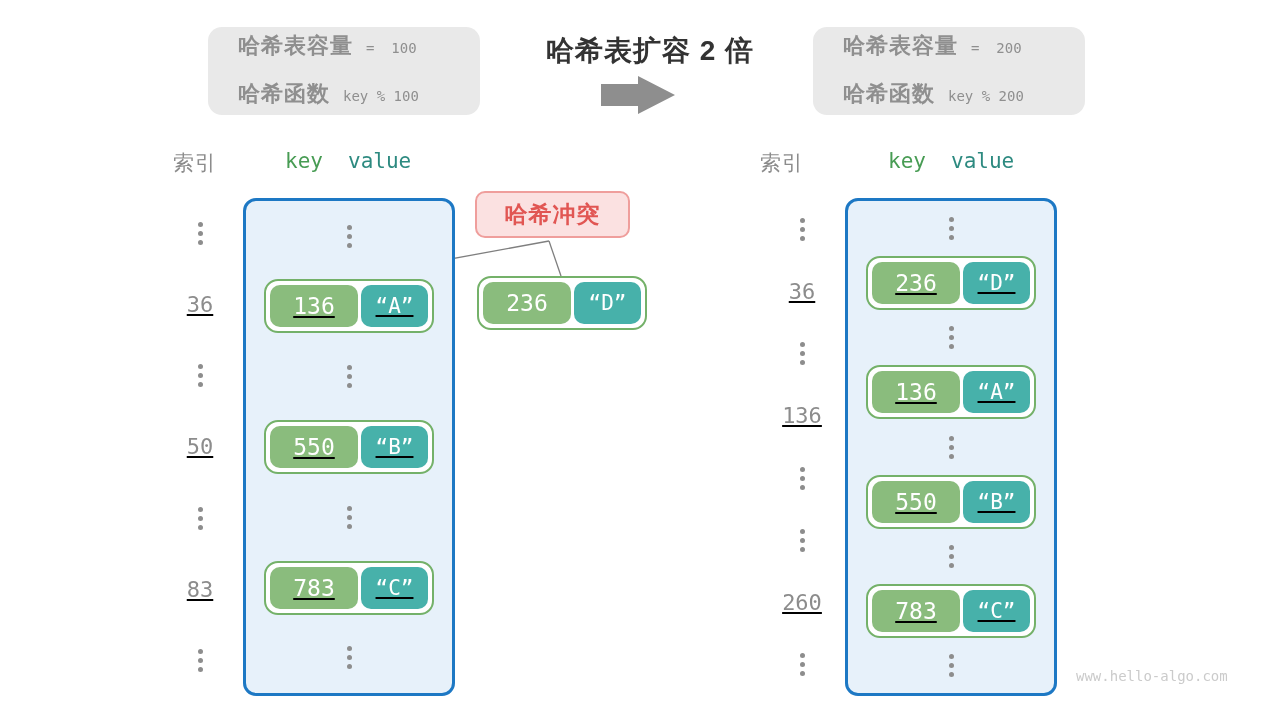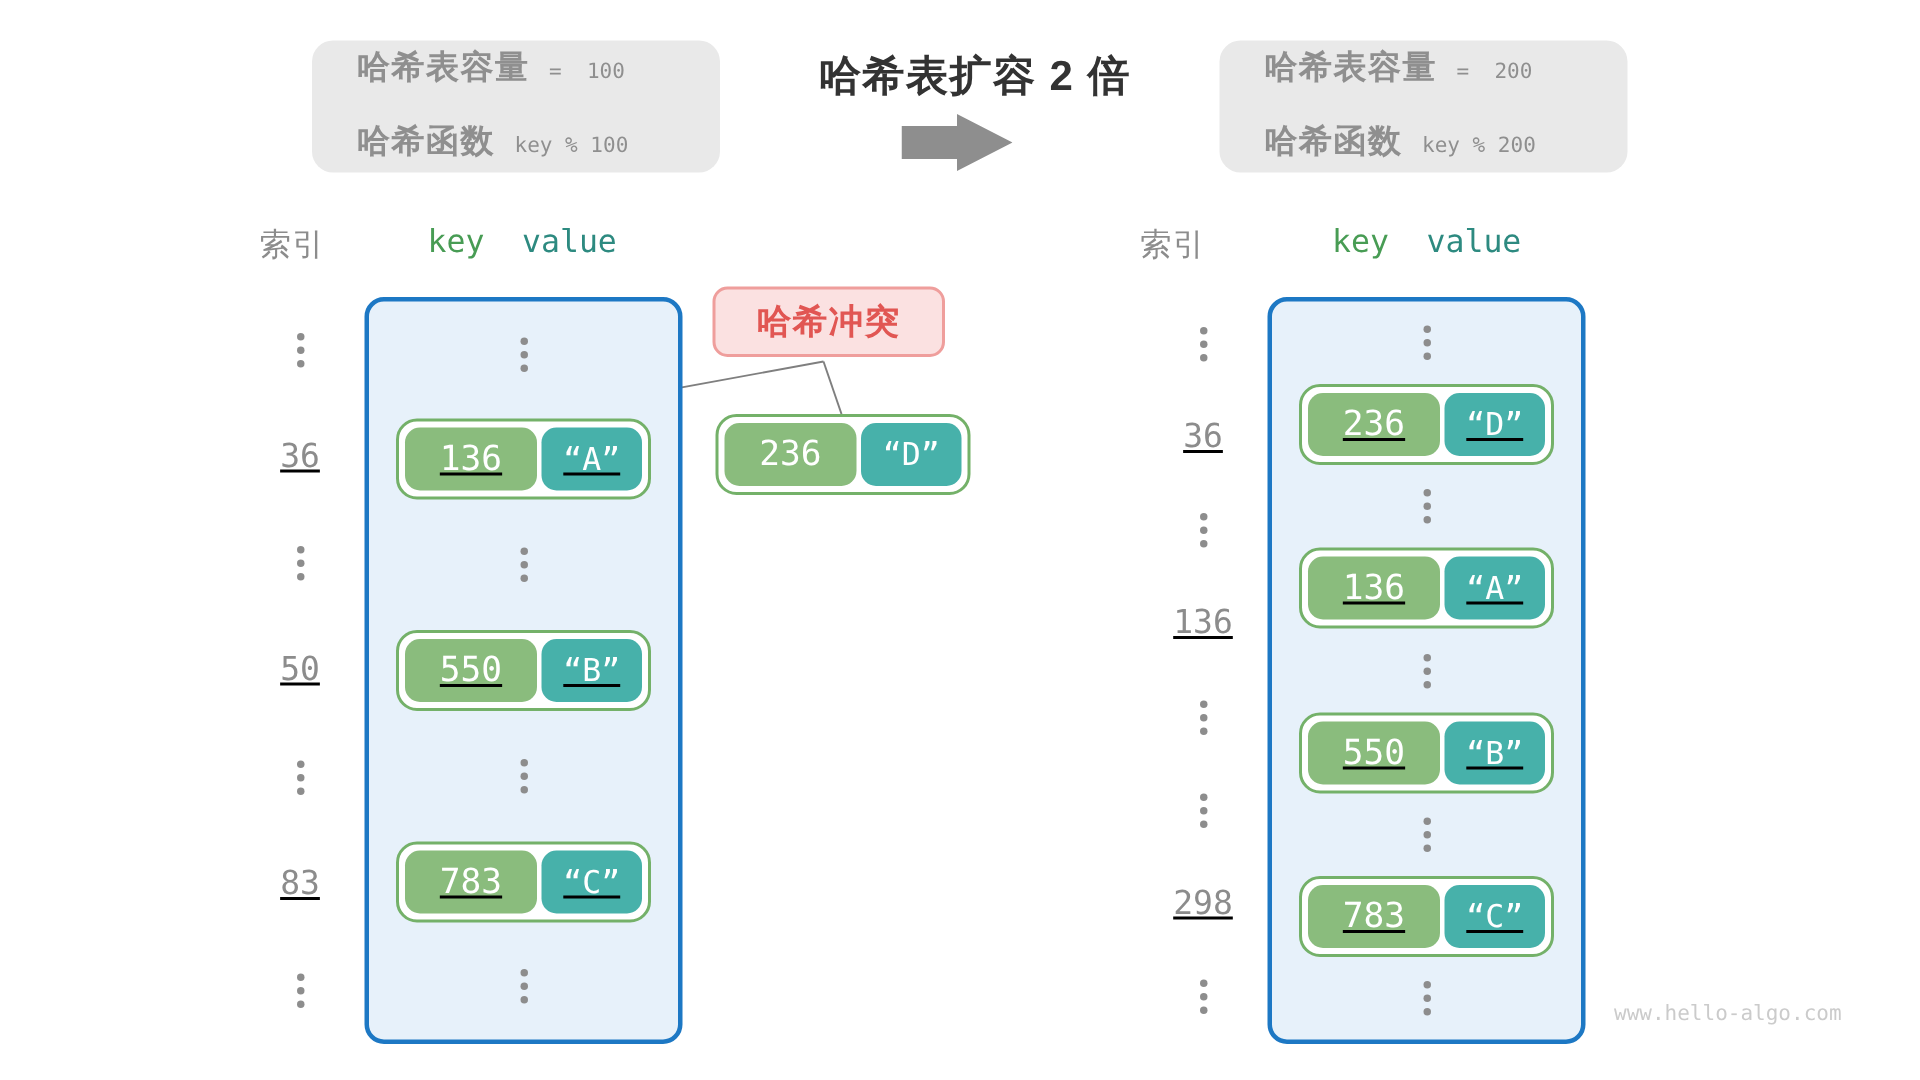--- a/index.html
+++ b/index.html
@@ -221,21 +221,21 @@
         </div>
       </div>
       <div class="slot">
         <div class="dots">
           <span></span>
           <span></span>
           <span></span>
         </div>
       </div>
       <div class="slot">
-        <span class="idx">298</span>
+        <span class="idx">260</span>
       </div>
       <div class="slot">
         <div class="dots">
           <span></span>
           <span></span>
           <span></span>
         </div>
       </div>
     </div>
   <div class="bucket-body" id="right-body">

